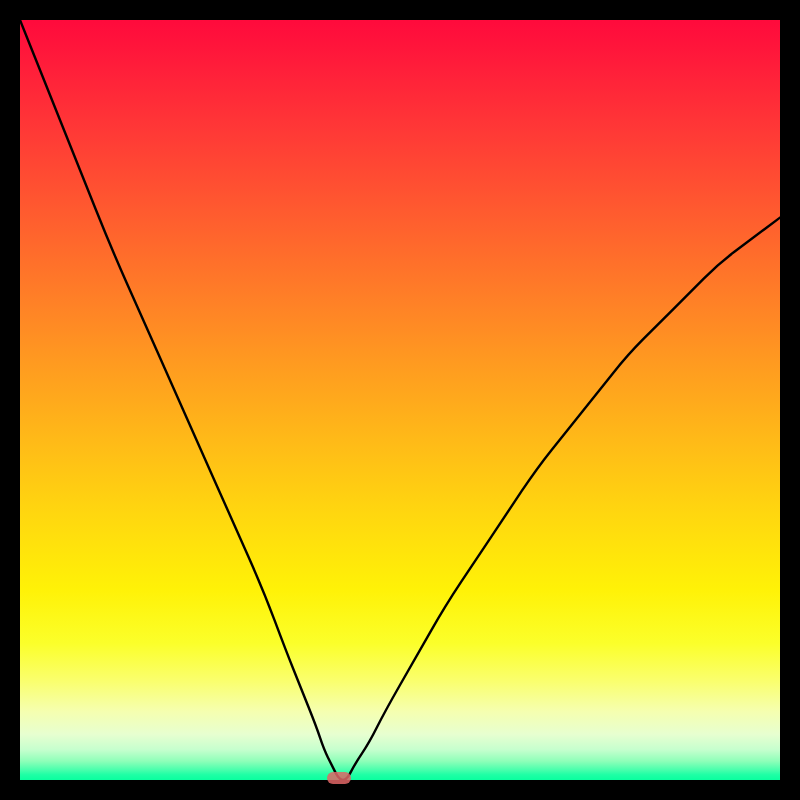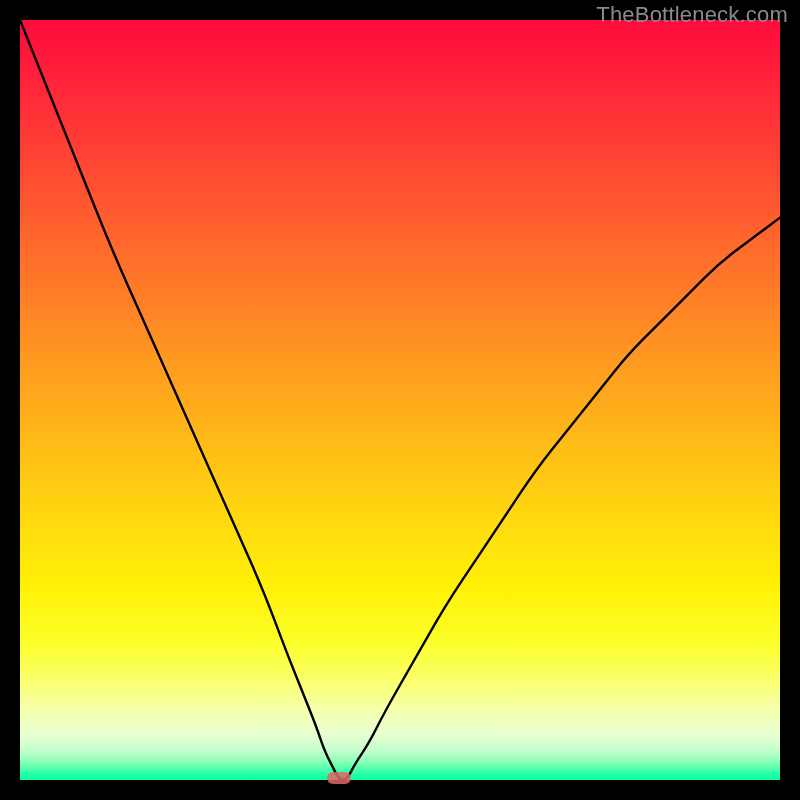--- a/index.html
+++ b/index.html
@@ -76,14 +76,13 @@
 </head>
 <body>
 
 <div class="frame">
   <div class="plot">
     <svg class="curve" viewBox="0 0 760 760" preserveAspectRatio="none">
       <path id="curve-path" fill="none" stroke="#000000" stroke-width="2.4" stroke-linecap="round" stroke-linejoin="round" d="M 0 0 Q 0 0 15.200000000000001 38 Q 30.400000000000002 76 45.6 114 Q 60.800000000000004 152 76 190 Q 91.2 228 106.4 262.20000000000005 Q 121.60000000000001 296.40000000000003 136.8 330.6 Q 152 364.8 167.2 399 Q 182.4 433.2 197.60000000000002 467.4 Q 212.8 501.59999999999997 228 535.8 Q 243.20000000000002 570 254.60000000000002 600.4 Q 266 630.8 273.6 649.8 Q 281.2 668.8 288.8 687.8 Q 296.40000000000003 706.8 300.20000000000005 718.2 Q 304 729.6 307.79999999999995 737.2 Q 311.59999999999997 744.8 315.4 752.4 Q 319.2 760 323 760 Q 326.8 760 330.6 752.4 Q 334.4 744.8 342 733.4 Q 349.6 722 357.20000000000005 706.8 Q 364.8 691.6 380 665 Q 395.2 638.4 410.4 611.8 Q 425.6 585.2 440.8 562.4000000000001 Q 456 539.6 471.20000000000005 516.8 Q 486.40000000000003 494 501.6 471.20000000000005 Q 516.8000000000001 448.40000000000003 532 429.4 Q 547.1999999999999 410.4 562.4 391.4 Q 577.6 372.4 592.8 353.4 Q 608 334.4 623.2 319.2 Q 638.4 304 653.5999999999999 288.79999999999995 Q 668.8 273.59999999999997 684 258.4 Q 699.2 243.19999999999993 714.4000000000001 231.79999999999995 Q 729.6 220.39999999999998 744.8 209 T 760 197.60000000000002"></path>
     </svg>
     <div id="marker" class="marker" style="left: 307.2px; top: 752px; background: rgb(224, 102, 102);"></div>
   </div>
-  <div class="watermark">TheBottleneck.com</div>
 </div>
 
 </body></html>

